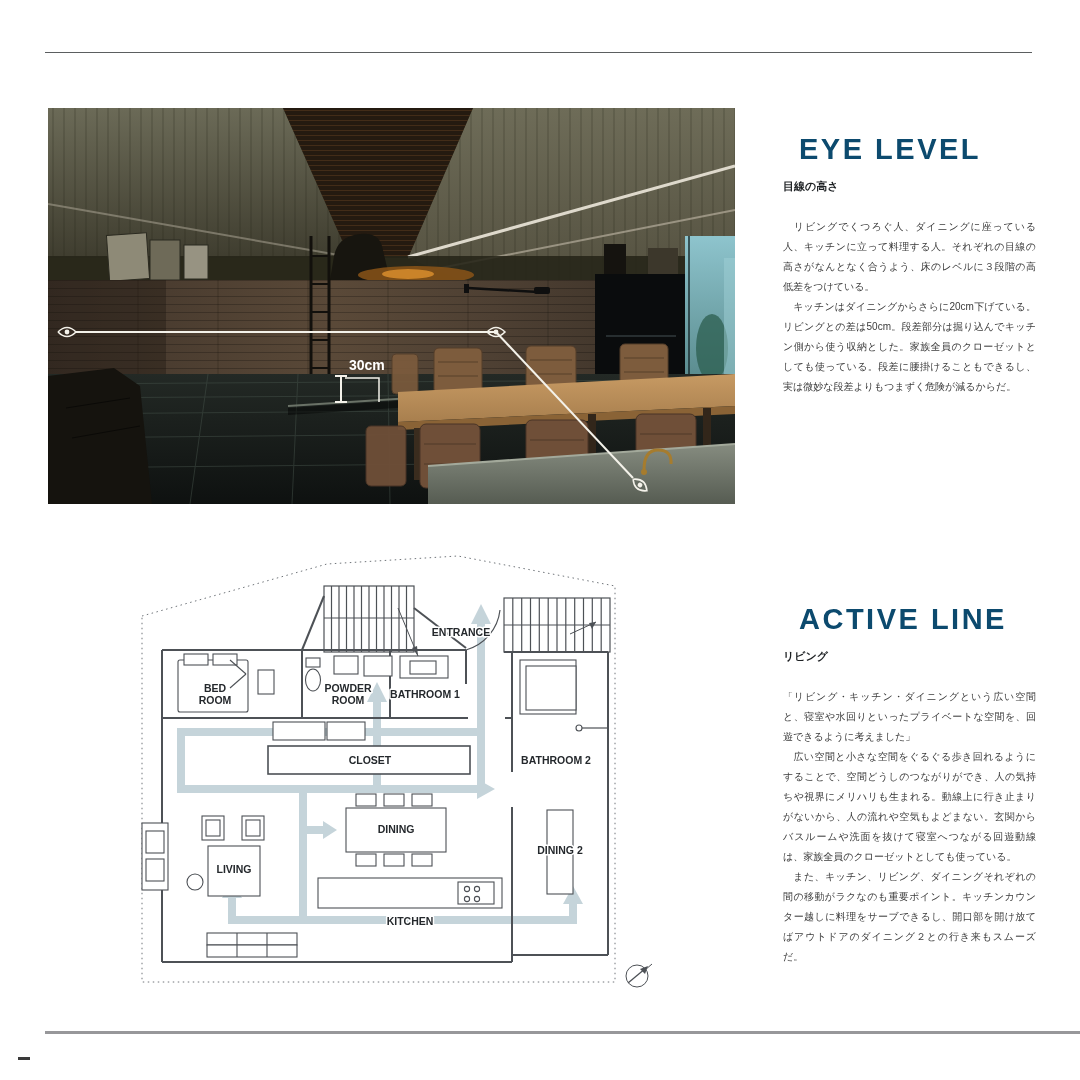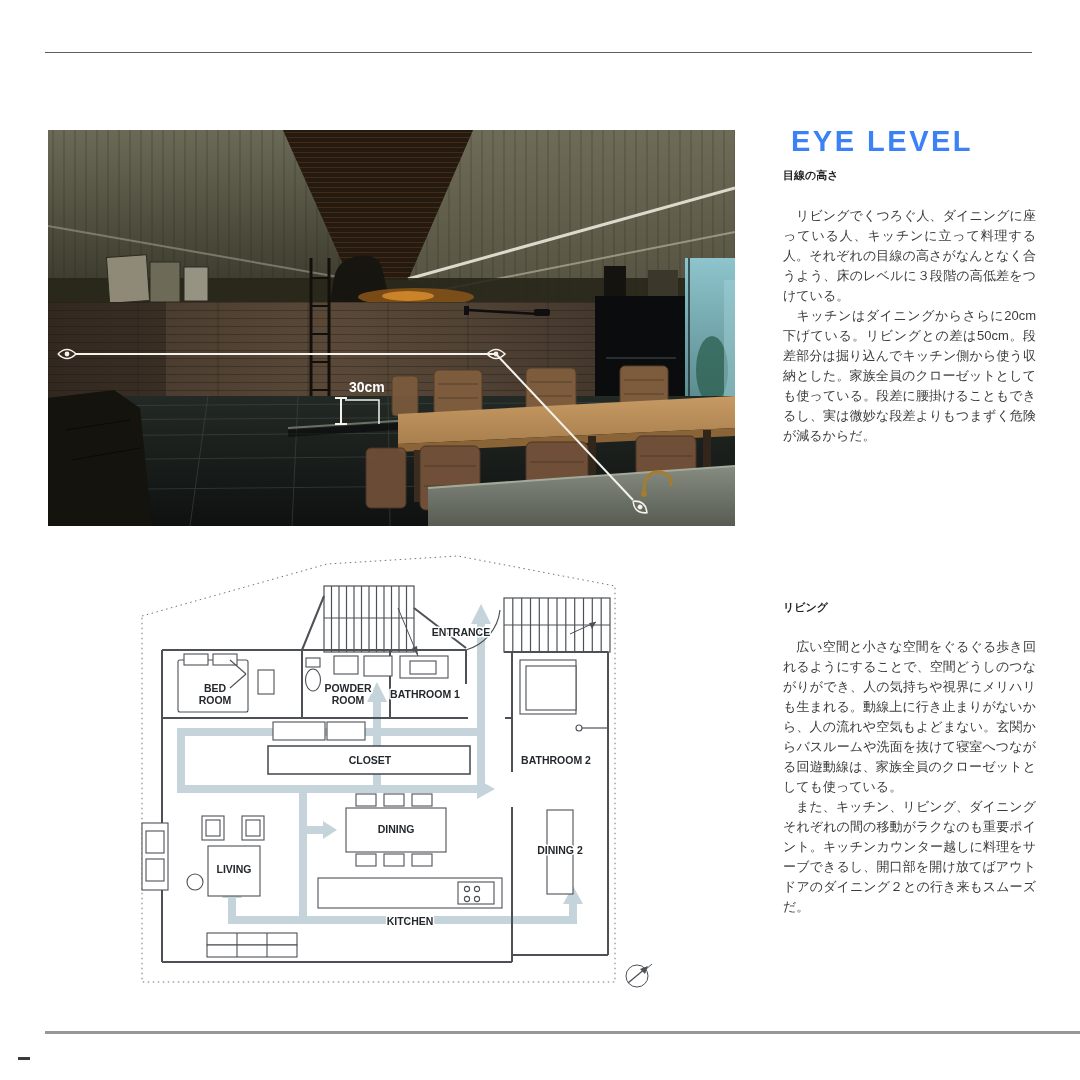--- a/index.html
+++ b/index.html
@@ -2,29 +2,29 @@
 <html><head>
 <meta charset="utf-8">
 <style>
   html,body{margin:0;padding:0;background:#ffffff;}
   .page{position:relative;width:1080px;height:1080px;background:#ffffff;overflow:hidden;
         font-family:"Liberation Sans","DejaVu Sans",sans-serif;}
   .rule{position:absolute;background:#5b5e60;}
   .rule.top{left:45px;top:52px;width:987px;height:1px;}
   .rule.bottom{left:45px;top:1031px;width:1035px;height:3px;background:#97979a;}
   .page-dash{position:absolute;left:18px;top:1057px;width:12px;height:3px;background:#3a3a3a;}
-  .photo{position:absolute;left:48px;top:130px;width:762px;height:396px;border-radius:29px;}
+  .photo{position:absolute;left:48px;top:108px;width:762px;height:396px;border-radius:29px;}
   .floorplan{position:absolute;left:118px;top:552px;width:612px;height:462px;}
   .col{position:absolute;left:783px;width:253px;}
   .col.eye{top:118px;}
   .col.active{top:588px;}
-  .sec-title{font-size:29px;font-weight:bold;letter-spacing:2.5px;color:#3b82f6;margin:8px;line-height:1.05;}
+  .sec-title{font-size:29px;font-weight:bold;letter-spacing:2.5px;color:#0c4a6e;margin:16px;line-height:1.05;}
   .sec-sub{font-size:11px;font-weight:bold;color:#1d2023;margin:13px 0 0 0;line-height:1.2;}
   .sec-body{margin-top:23px;}
-  .sec-body p{margin:0;font-size:13px;line-height:20px;color:#3b3b3b;text-align:justify;
+  .sec-body p{margin:0;font-size:10px;line-height:20px;color:#3b3b3b;text-align:justify;
               text-justify:inter-ideograph;}
   svg text{font-family:"Liberation Sans","DejaVu Sans",sans-serif;}
   .plan-label{font-size:10.5px;font-weight:bold;fill:#24282c;text-anchor:middle;
               paint-order:stroke;stroke:#ffffff;stroke-width:3px;stroke-linejoin:round;}
   .anno-text{font-size:14px;font-weight:bold;fill:#ffffff;}
 </style>
 </head>
 <body>
 
 <div class="page">
@@ -239,22 +239,24 @@
   <section class="col eye">
     <h1 class="sec-title">EYE LEVEL</h1>
     <h2 class="sec-sub">目線の高さ</h2>
     <div class="sec-body">
       <p>　リビングでくつろぐ人、ダイニングに座っている人、キッチンに立って料理する人。それぞれの目線の高さがなんとなく合うよう、床のレベルに３段階の高低差をつけている。</p>
       <p>　キッチンはダイニングからさらに20cm下げている。リビングとの差は50cm。段差部分は掘り込んでキッチン側から使う収納とした。家族全員のクローゼットとしても使っている。段差に腰掛けることもできるし、実は微妙な段差よりもつまずく危険が減るからだ。</p>
     </div>
   </section>
 
   <section class="col active">
+    <h1 class="sec-title">ACTIVE LINE</h1>
     <h2 class="sec-sub">リビング</h2>
     <div class="sec-body">
+      <p>「リビング・キッチン・ダイニングという広い空間と、寝室や水回りといったプライベートな空間を、回遊できるように考えました」</p>
       <p>　広い空間と小さな空間をぐるぐる歩き回れるようにすることで、空間どうしのつながりができ、人の気持ちや視界にメリハリも生まれる。動線上に行き止まりがないから、人の流れや空気もよどまない。玄関からバスルームや洗面を抜けて寝室へつながる回遊動線は、家族全員のクローゼットとしても使っている。</p>
       <p>　また、キッチン、リビング、ダイニングそれぞれの間の移動がラクなのも重要ポイント。キッチンカウンター越しに料理をサーブできるし、開口部を開け放てばアウトドアのダイニング２との行き来もスムーズだ。</p>
     </div>
   </section>
 
   <div class="floorplan">
   <svg width="612" height="462" viewBox="0 0 612 462">
 
     <g stroke="#c5d4da" stroke-width="8">
       <line x1="363" y1="70" x2="363" y2="237"></line>

